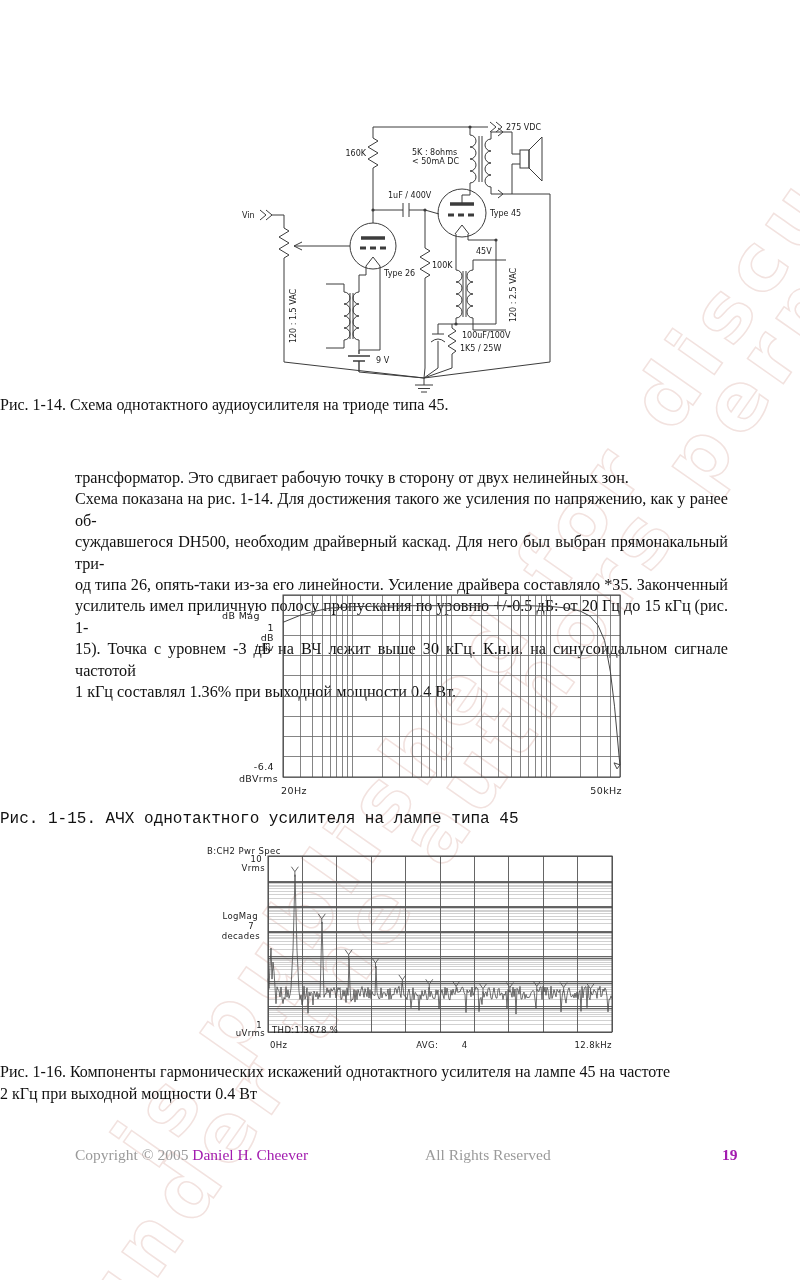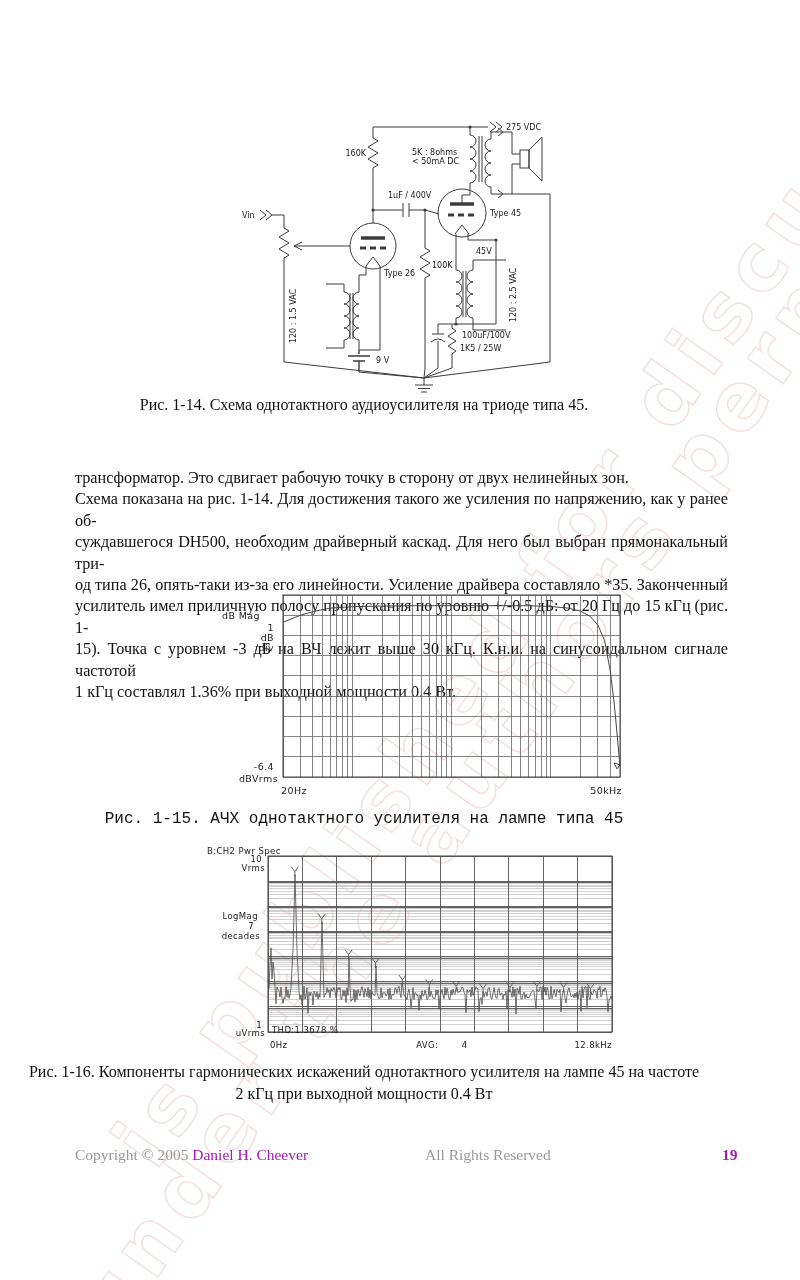--- a/index.html
+++ b/index.html
@@ -2,21 +2,21 @@
 <html><head>
 <meta charset="utf-8">
 <style>
   html,body{margin:0;padding:0;}
   body{width:800px;height:1280px;position:relative;background:#ffffff;overflow:hidden;
        font-family:"Liberation Serif",serif;color:#111;}
   .wm{position:absolute;font-family:"DejaVu Sans",sans-serif;font-weight:bold;
       color:rgba(255,255,255,0);-webkit-text-stroke:1.5px #f2e2df;
       letter-spacing:10px;white-space:nowrap;transform-origin:0 0;z-index:0;}
   .layer{position:absolute;z-index:1;}
-  .caption{position:absolute;width:728px;text-align:center;font-size:16px;z-index:1;}
+  .caption{position:absolute;width:728px;font-size:16px;z-index:1;}
   .bodytext{position:absolute;left:75px;width:653px;font-size:16.2px;z-index:1;}
   .bodytext .ln{line-height:21.4px;white-space:normal;}
   .bodytext .just{text-align:justify;text-align-last:justify;}
   .footer{position:absolute;top:1146px;left:0;width:800px;font-size:15.5px;z-index:1;}
   .f-gray{color:#9a9a9a;}
   .f-dark{color:#a21caf;}
   svg text{font-family:"DejaVu Sans",sans-serif;fill:#1a1a1a;}
   .schem text{font-size:8px;}
 </style>
 </head>

